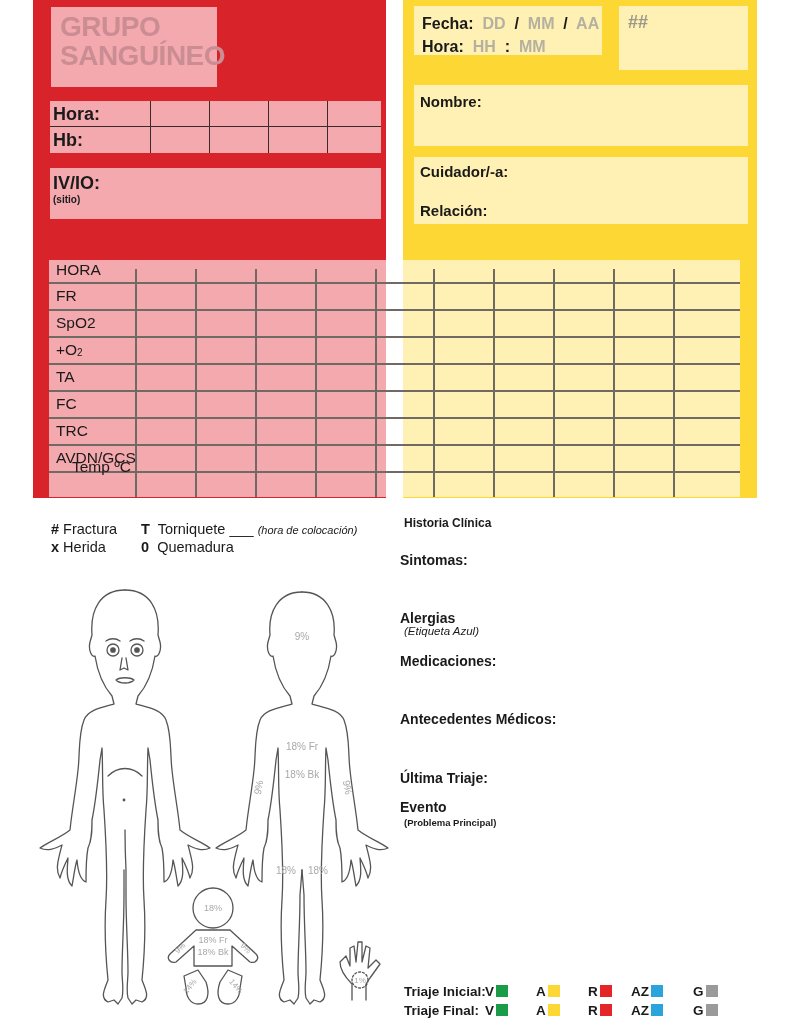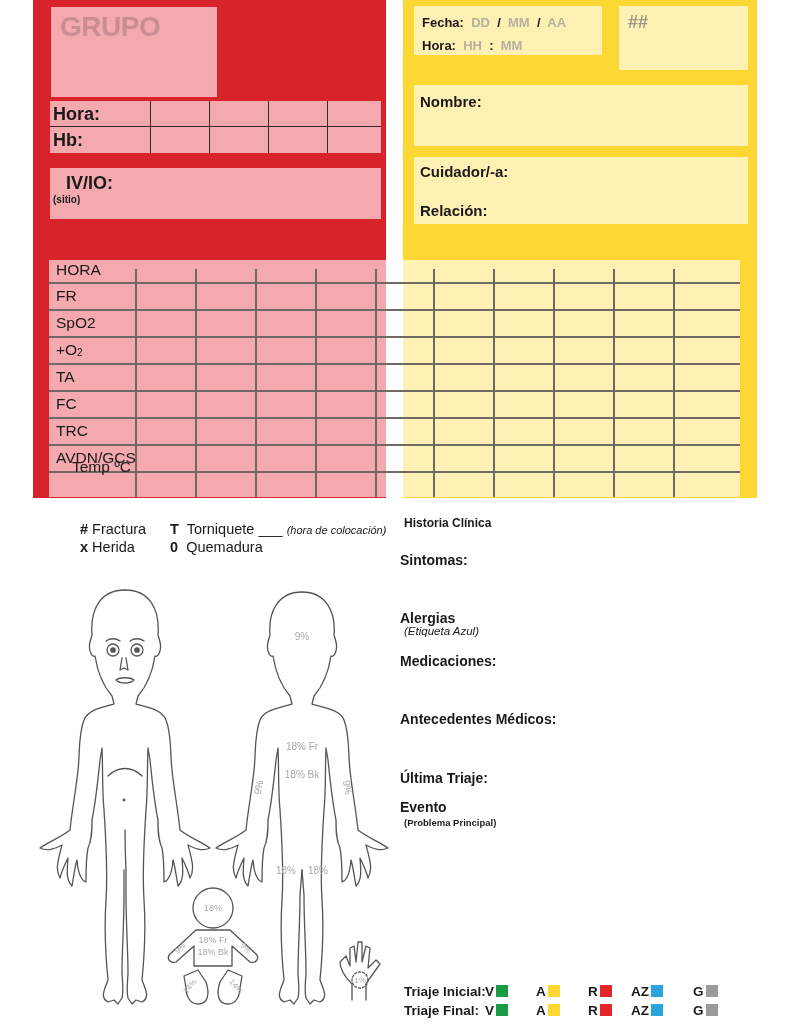--- a/index.html
+++ b/index.html
@@ -3,65 +3,65 @@
 <meta charset="utf-8">
 <style>
   * { box-sizing: border-box; margin: 0; padding: 0; }
   html, body { width: 791px; height: 1024px; background: #ffffff; overflow: hidden; }
   body { position: relative; font-family: "Liberation Sans", sans-serif; color: #1a1a1a; }
   .abs { position: absolute; }
   .red-panel { left: 33px; top: 0; width: 353px; height: 498px; background: #d9232a; }
   .yellow-panel { left: 403px; top: 0; width: 354px; height: 498px; background: #fdd835; }
   .pink { background: #f4a9ae; }
   .cream { background: #fff0b3; }
-  .blood-box { left: 51px; top: 7px; width: 166px; height: 90px; }
+  .blood-box { left: 51px; top: 7px; width: 166px; height: 80px; }
   .blood-box .t { position: absolute; left: 9px; top: 5px; font-weight: bold; font-size: 28px; line-height: 29px; color: #c98d93; letter-spacing: -0.5px; }
   .hb-grid { left: 50px; top: 101px; width: 331px; height: 52px; display: grid; grid-template-columns: 101px 59px 59px 59px 53px; grid-template-rows: 26px 26px; }
   .hb-grid div { border-right: 1.5px solid #3a2a2a; border-bottom: 1.5px solid #3a2a2a; font-weight: bold; font-size: 18px; padding-left: 3px; line-height: 26px; }
   .hb-grid div.nr { border-right: none; }
   .hb-grid div.nb { border-bottom: none; }
   .iv-box { left: 50px; top: 168px; width: 331px; height: 51px; }
-  .iv-box .l1 { position: absolute; left: 16px; top: 5px; font-weight: bold; font-size: 18px; }
+  .iv-box .l1 { position: absolute; left: 3px; top: 5px; font-weight: bold; font-size: 18px; }
   .iv-box .l2 { position: absolute; left: 3px; top: 26px; font-weight: bold; font-size: 10px; }
   .date-box { left: 414px; top: 6px; width: 188px; height: 49px; }
-  .date-box .row { position: absolute; left: 8px; font-weight: bold; font-size: 13px; white-space: nowrap; }
+  .date-box .row { position: absolute; left: 8px; font-weight: bold; font-size: 16px; white-space: nowrap; }
   .date-box .g { color: #b5b0a0; }
   .date-box .k { color: #1a1a1a; }
   .num-box { left: 619px; top: 6px; width: 129px; height: 64px; }
   .num-box span { position: absolute; left: 9px; top: 6px; font-weight: bold; font-size: 18px; color: #9a968a; }
   .name-box { left: 414px; top: 85px; width: 334px; height: 61px; }
   .name-box span, .carer-box span { position: absolute; left: 6px; font-weight: bold; font-size: 15px; }
   .carer-box { left: 414px; top: 157px; width: 334px; height: 67px; }
   .vitals { left: 49px; top: 260px; width: 691px; height: 237px; }
   .vitals .bg-l { position: absolute; left: 0; top: 0; width: 337px; height: 100%; background: #f4a9ae; }
   .vitals .bg-r { position: absolute; left: 354px; top: 0; width: 337px; height: 100%; background: #fff0b3; }
   .vitals .gap { position: absolute; left: 337px; top: 0; width: 17px; height: 100%; background: #ffffff; }
   .vitals .hline { position: absolute; left: 0; width: 691px; height: 1.5px; background: #6f6a63; }
   .vitals .vline { position: absolute; width: 1.5px; background: #6f6a63; }
   .vitals .lbl { position: absolute; left: 7px; font-weight: normal; font-size: 15.5px; line-height: 26px; }
   .vitals .lbl sub { font-size: 10px; vertical-align: -1px; }
   .legend { left: 51px; top: 520px; font-size: 14.5px; line-height: 18px; }
-  .legend .item { position: absolute; white-space: nowrap; margin-left: 29px; }
+  .legend .item { position: absolute; white-space: nowrap; }
   .legend b { font-weight: bold; }
   .legend i { font-size: 11px; }
   .hist-title { left: 404px; top: 516px; font-weight: bold; font-size: 12px; }
   .hist-item { position: absolute; left: 400px; font-weight: bold; font-size: 14px; white-space: nowrap; }
   .hist-sub { position: absolute; left: 404px; font-size: 11.5px; font-style: italic; white-space: nowrap; }
   .hist-sub2 { position: absolute; left: 404px; font-size: 9.5px; font-weight: bold; white-space: nowrap; }
   .triage-row { position: absolute; left: 404px; font-weight: bold; font-size: 13.5px; white-space: nowrap; height: 18px; }
   .triage-row .opt { position: absolute; top: 0; }
   .triage-row .sw { display: inline-block; width: 12px; height: 12px; vertical-align: -1px; margin-left: 2px; }
   svg.bodies { position: absolute; left: 0; top: 580px; }
 </style>
 </head>
 <body>
 
 <div class="abs red-panel"></div>
 <div class="abs pink blood-box">
-  <div class="t"><span>GRUPO</span><br></div>
+  <div class="t"><span>GRUPO</span><br><span>SANGUÍNEO</span></div>
 </div>
 
 <div class="abs pink hb-grid">
   <div>Hora:</div>
   <div></div>
   <div></div>
   <div></div>
   <div class="nr"></div>
   <div class="nb">Hb:</div>
   <div class="nb"></div>

